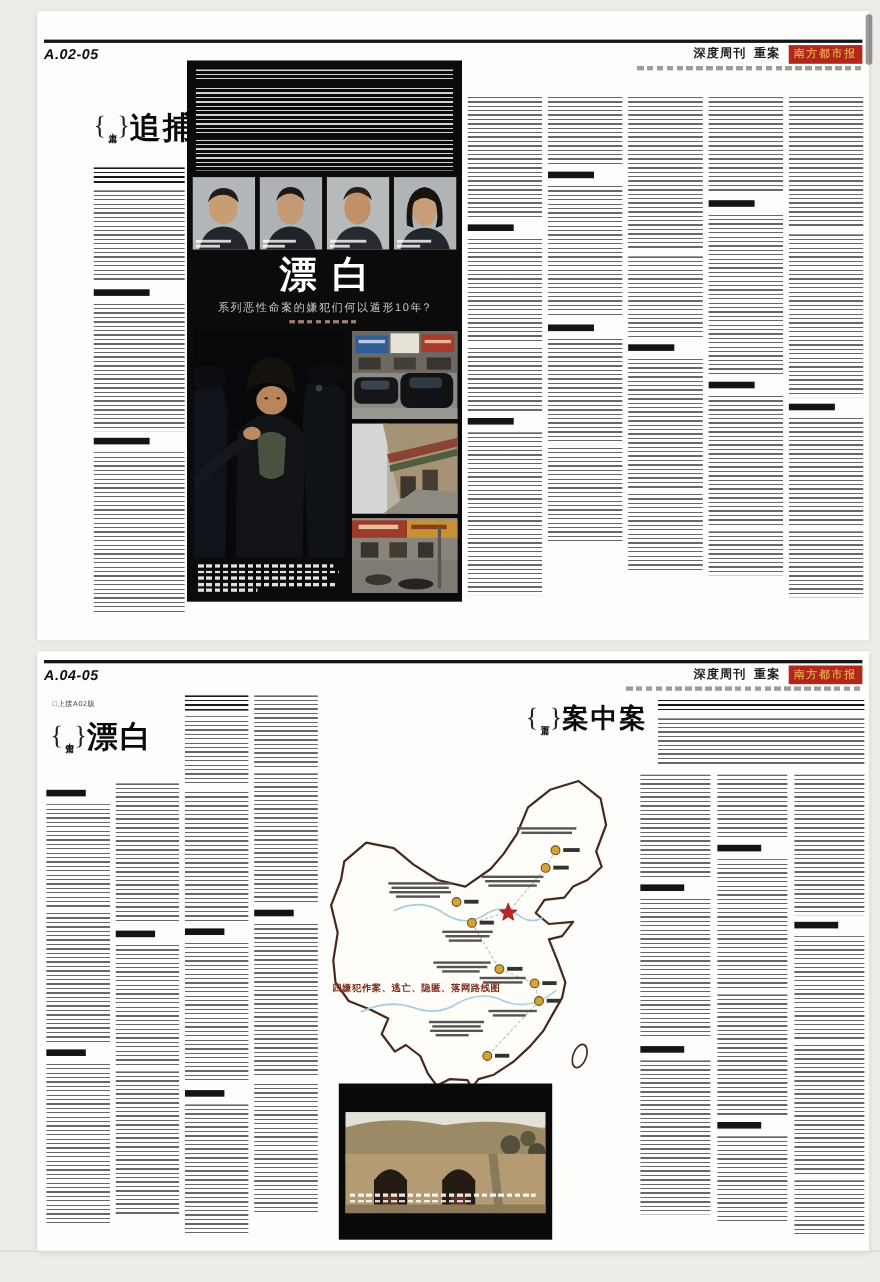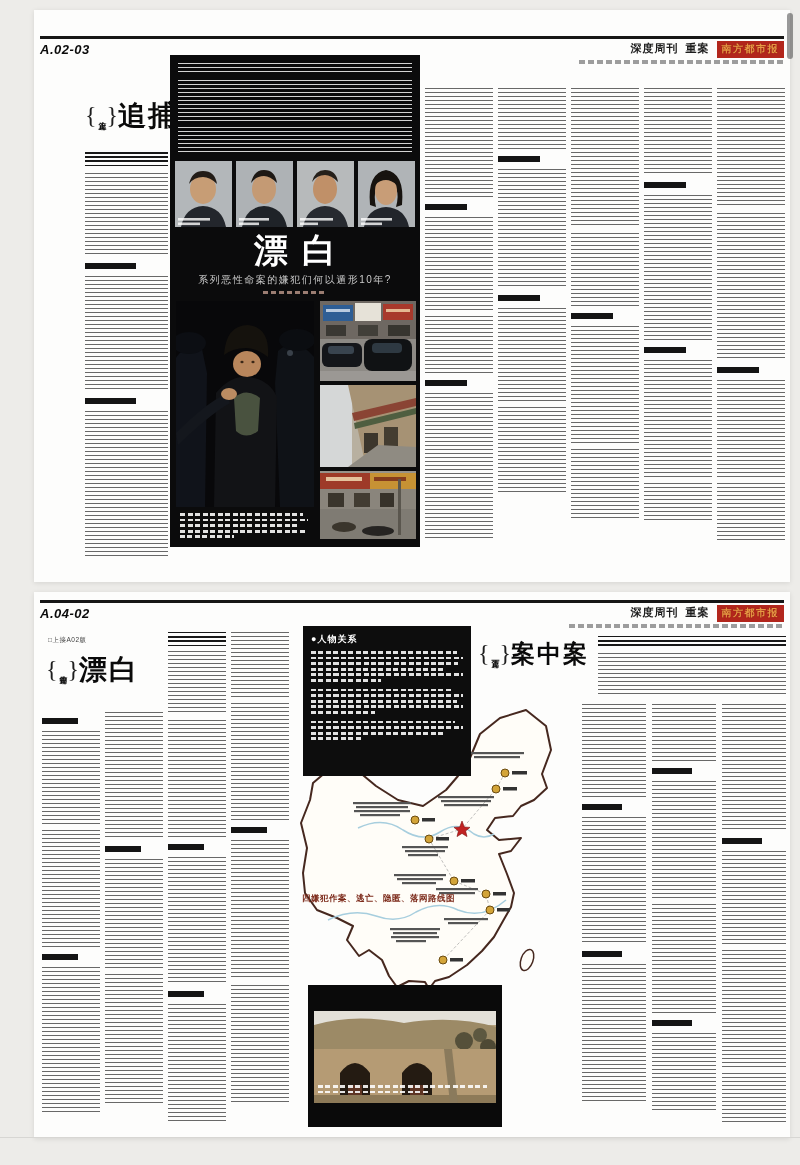--- a/index.html
+++ b/index.html
@@ -41,21 +41,21 @@
   .scrollthumb{background:#474747;border-radius:3px;opacity:.55;}
 </style>
 </head>
 <body>
 
 <div class="canvas">
 
   <div class="sheet" style="left:34px;top:10px;width:756px;height:572px;"></div>
 
   <div class="abs rule" style="left:40px;top:36px;width:744px;height:3px;"></div>
-  <div class="abs pagenum" style="left:40px;top:42px;">A.02-03</div>
+  <div class="abs pagenum" style="left:40px;top:42px;">A.02-05</div>
   <div class="abs hdr-right" style="right:16px;top:41px;">
     <span class="sect">深度周刊</span>
     <span class="sect">重案</span>
     <span class="brand">南方都市报</span>
   </div>
   <div class="abs mdash" style="right:16px;top:60px;width:205px;"></div>
 
   <div class="abs headrow" style="left:85px;top:102px;">
     <span class="brace">{</span>
     <span class="vlabel">上篇</span>
@@ -220,21 +220,21 @@
       <div class="stx" style="height: 120px;"></div>
       <div class="stx" style="height: 148px;"></div>
       <div class="shd"></div>
       <div class="stx" style="height: 98px;"></div>
       <div class="stx" style="height: 60px;"></div>
     </div>
 
   <div class="sheet" style="left:34px;top:592px;width:756px;height:546px;"></div>
 
   <div class="abs rule" style="left:40px;top:600px;width:744px;height:3px;"></div>
-  <div class="abs pagenum" style="left:40px;top:606px;">A.04-02</div>
+  <div class="abs pagenum" style="left:40px;top:606px;">A.04-05</div>
   <div class="abs hdr-right" style="right:16px;top:605px;">
     <span class="sect">深度周刊</span>
     <span class="sect">重案</span>
     <span class="brand">南方都市报</span>
   </div>
   <div class="abs mdash" style="right:16px;top:624px;width:215px;"></div>
 
   <div class="abs note" style="left:48px;top:636px;">□上接A02版</div>
   <div class="abs headrow" style="left:46px;top:656px;">
     <span class="brace">{</span>
@@ -323,42 +323,20 @@
         <rect x="150" y="234" width="30" height="2.2"></rect>
       <rect x="92" y="240" width="50" height="2.2"></rect>
         <rect x="95" y="244" width="44" height="2.2"></rect>
         <rect x="93" y="248" width="48" height="2.2"></rect>
         <rect x="98" y="252" width="30" height="2.2"></rect>
     </g>
   </svg>
 
   <div class="abs mapcap" style="left:302px;top:893px;width:175px;">四嫌犯作案、逃亡、隐匿、落网路线图</div>
 
-  <div class="abs relbox" style="left:303px;top:626px;width:168px;height:150px;box-sizing:border-box;">
-    <div class="reltitle">●人物关系</div>
-    <div>
-        <div class="wdash" style="width: 96%;"></div>
-        <div class="wdash" style="width: 100%;"></div>
-        <div class="wdash" style="width: 97%;"></div>
-        <div class="wdash" style="width: 88%;"></div>
-        <div class="wdash" style="width: 100%;"></div>
-        <div class="wdash" style="width: 46%;"></div>
-        <div class="gap"></div>
-        <div class="wdash" style="width: 92%;"></div>
-        <div class="wdash" style="width: 100%;"></div>
-        <div class="wdash" style="width: 96%;"></div>
-        <div class="wdash" style="width: 100%;"></div>
-        <div class="wdash" style="width: 42%;"></div>
-        <div class="gap"></div>
-        <div class="wdash" style="width: 95%;"></div>
-        <div class="wdash" style="width: 100%;"></div>
-        <div class="wdash" style="width: 88%;"></div>
-        <div class="wdash" style="width: 34%;"></div>
-      </div>
-  </div>
 
   <div class="abs photomod" style="left:308px;top:985px;width:194px;height:142px;">
     <svg class="abs" style="left:6px;top:26px;" width="182" height="92" viewBox="0 0 182 92">
       <rect width="182" height="92" fill="#b3a07c"></rect>
       <rect width="182" height="14" fill="#e3e0d8"></rect>
       <path d="M0 14 Q40 2 90 12 Q140 4 182 16 L182 44 L0 46Z" fill="#9c8a66"></path>
       <circle cx="150" cy="30" r="9" fill="#55503a"></circle>
         <circle cx="166" cy="24" r="7" fill="#5d5840"></circle>
         <circle cx="174" cy="36" r="8" fill="#4e4934"></circle>
       <rect y="38" width="182" height="54" fill="#b59b74"></rect>

